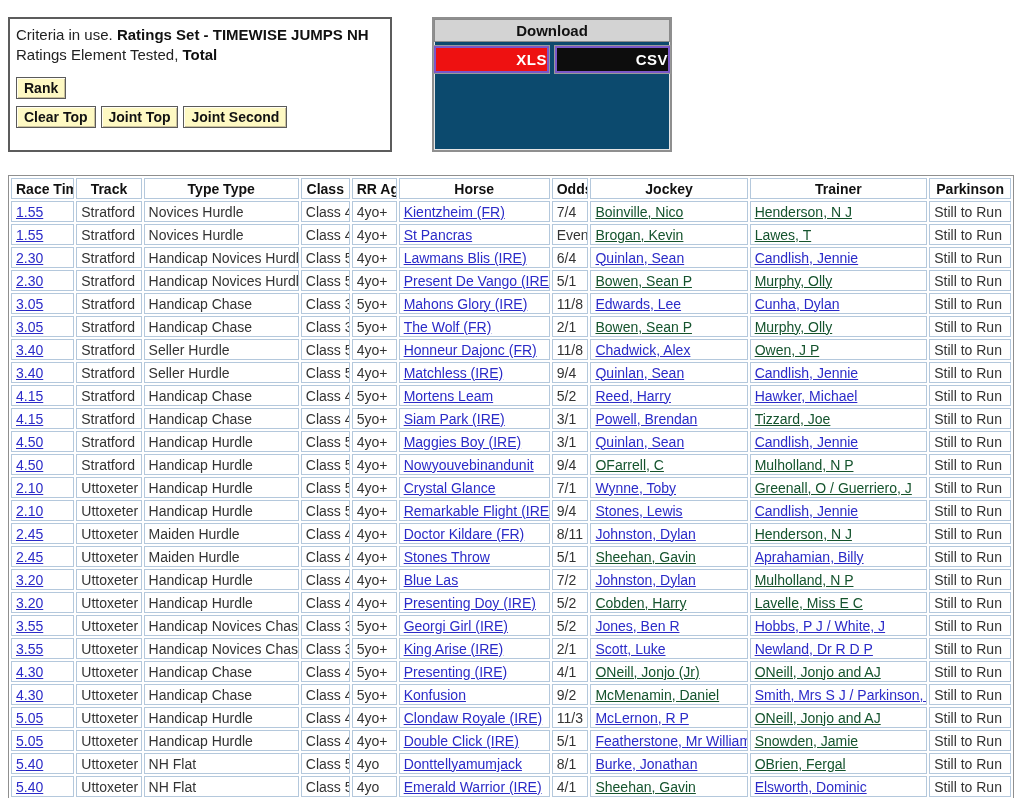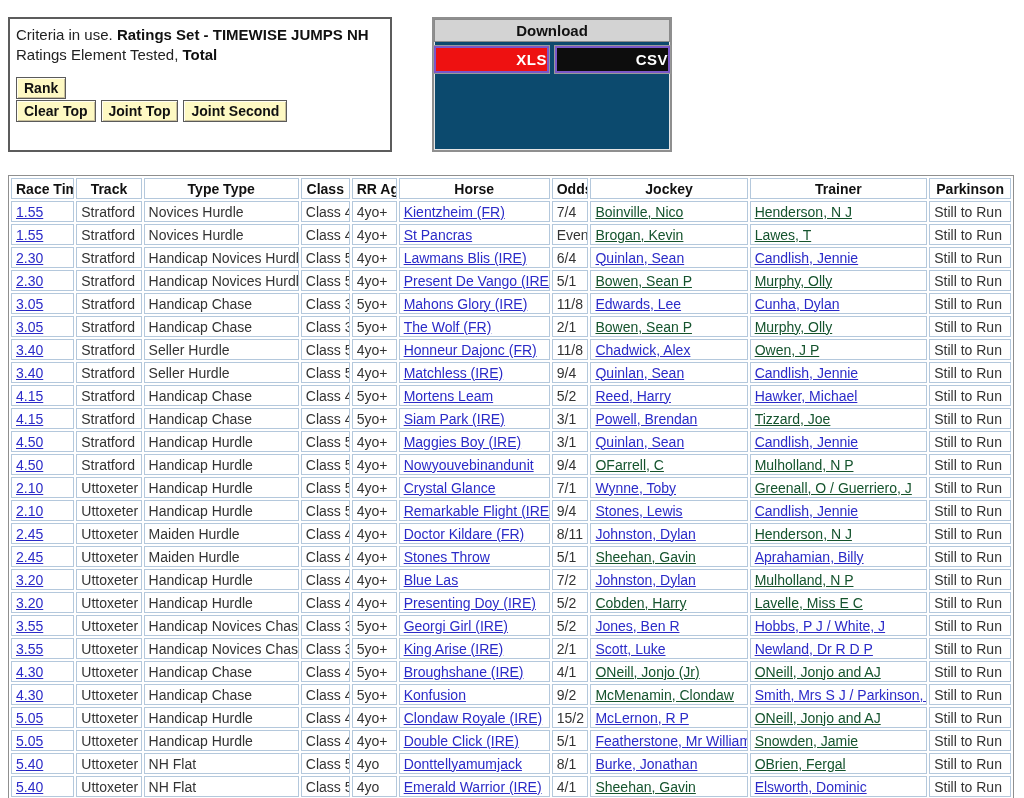--- a/index.html
+++ b/index.html
@@ -18,21 +18,21 @@
   .criteria-text { font-size:15px; line-height:1.3; color:#222; }
   .criteria-text b { color:#111; }
   .rank-row { margin-top:13px; }
   .btn {
     display:inline-block; background:#fef9c3; color:#111;
     border:1px solid #5a5a5a;
     box-shadow: inset 1px 1px 0 #fffdf2, inset -1px -1px 0 #c9c09a;
     font-weight:700; font-size:14px; padding:2px 7px; margin-right:2px;
     font-family:"Liberation Sans", sans-serif; cursor:pointer;
   }
-  .btn-row { margin-top:1px; display:flex; gap:3px; }
+  .btn-row { margin-top:7px; display:flex; gap:3px; }
 
   .download-box {
     box-sizing:border-box; width:240px; height:135px;
     border:2px solid #8f8f8f; box-shadow: inset 0 0 0 1px #e6e6e6;
     background:#0c4a6e;margin-left:35px;
   }
   .download-header {
     border:1px solid #8a8a8a; background:#d3d3d3; text-align:center;
     font-weight:700; font-size:15px; color:#111; padding:2px 0;
   }
@@ -368,46 +368,46 @@
     <td><a class="lnk">Scott, Luke</a></td>
     <td><a class="lnk">Newland, Dr R D P</a></td>
     <td>Still to Run</td>
   </tr>
           <tr>
     <td><a class="lnk">4.30</a></td>
     <td>Uttoxeter</td>
     <td>Handicap Chase</td>
     <td>Class 4</td>
     <td>5yo+</td>
-    <td><a class="lnk">Broughshane (IRE)</a></td>
+    <td><a class="lnk">Presenting (IRE)</a></td>
     <td>4/1</td>
     <td><a class="lnk visited">ONeill, Jonjo (Jr)</a></td>
     <td><a class="lnk visited">ONeill, Jonjo and AJ</a></td>
     <td>Still to Run</td>
   </tr>
           <tr>
     <td><a class="lnk">4.30</a></td>
     <td>Uttoxeter</td>
     <td>Handicap Chase</td>
     <td>Class 4</td>
     <td>5yo+</td>
     <td><a class="lnk">Konfusion</a></td>
     <td>9/2</td>
-    <td><a class="lnk visited">McMenamin, Clondaw</a></td>
+    <td><a class="lnk visited">McMenamin, Daniel</a></td>
     <td><a class="lnk">Smith, Mrs S J / Parkinson, J</a></td>
     <td>Still to Run</td>
   </tr>
           <tr>
     <td><a class="lnk">5.05</a></td>
     <td>Uttoxeter</td>
     <td>Handicap Hurdle</td>
     <td>Class 4</td>
     <td>4yo+</td>
     <td><a class="lnk">Clondaw Royale (IRE)</a></td>
-    <td>15/2</td>
+    <td>11/3</td>
     <td><a class="lnk">McLernon, R P</a></td>
     <td><a class="lnk visited">ONeill, Jonjo and AJ</a></td>
     <td>Still to Run</td>
   </tr>
           <tr>
     <td><a class="lnk">5.05</a></td>
     <td>Uttoxeter</td>
     <td>Handicap Hurdle</td>
     <td>Class 4</td>
     <td>4yo+</td>

